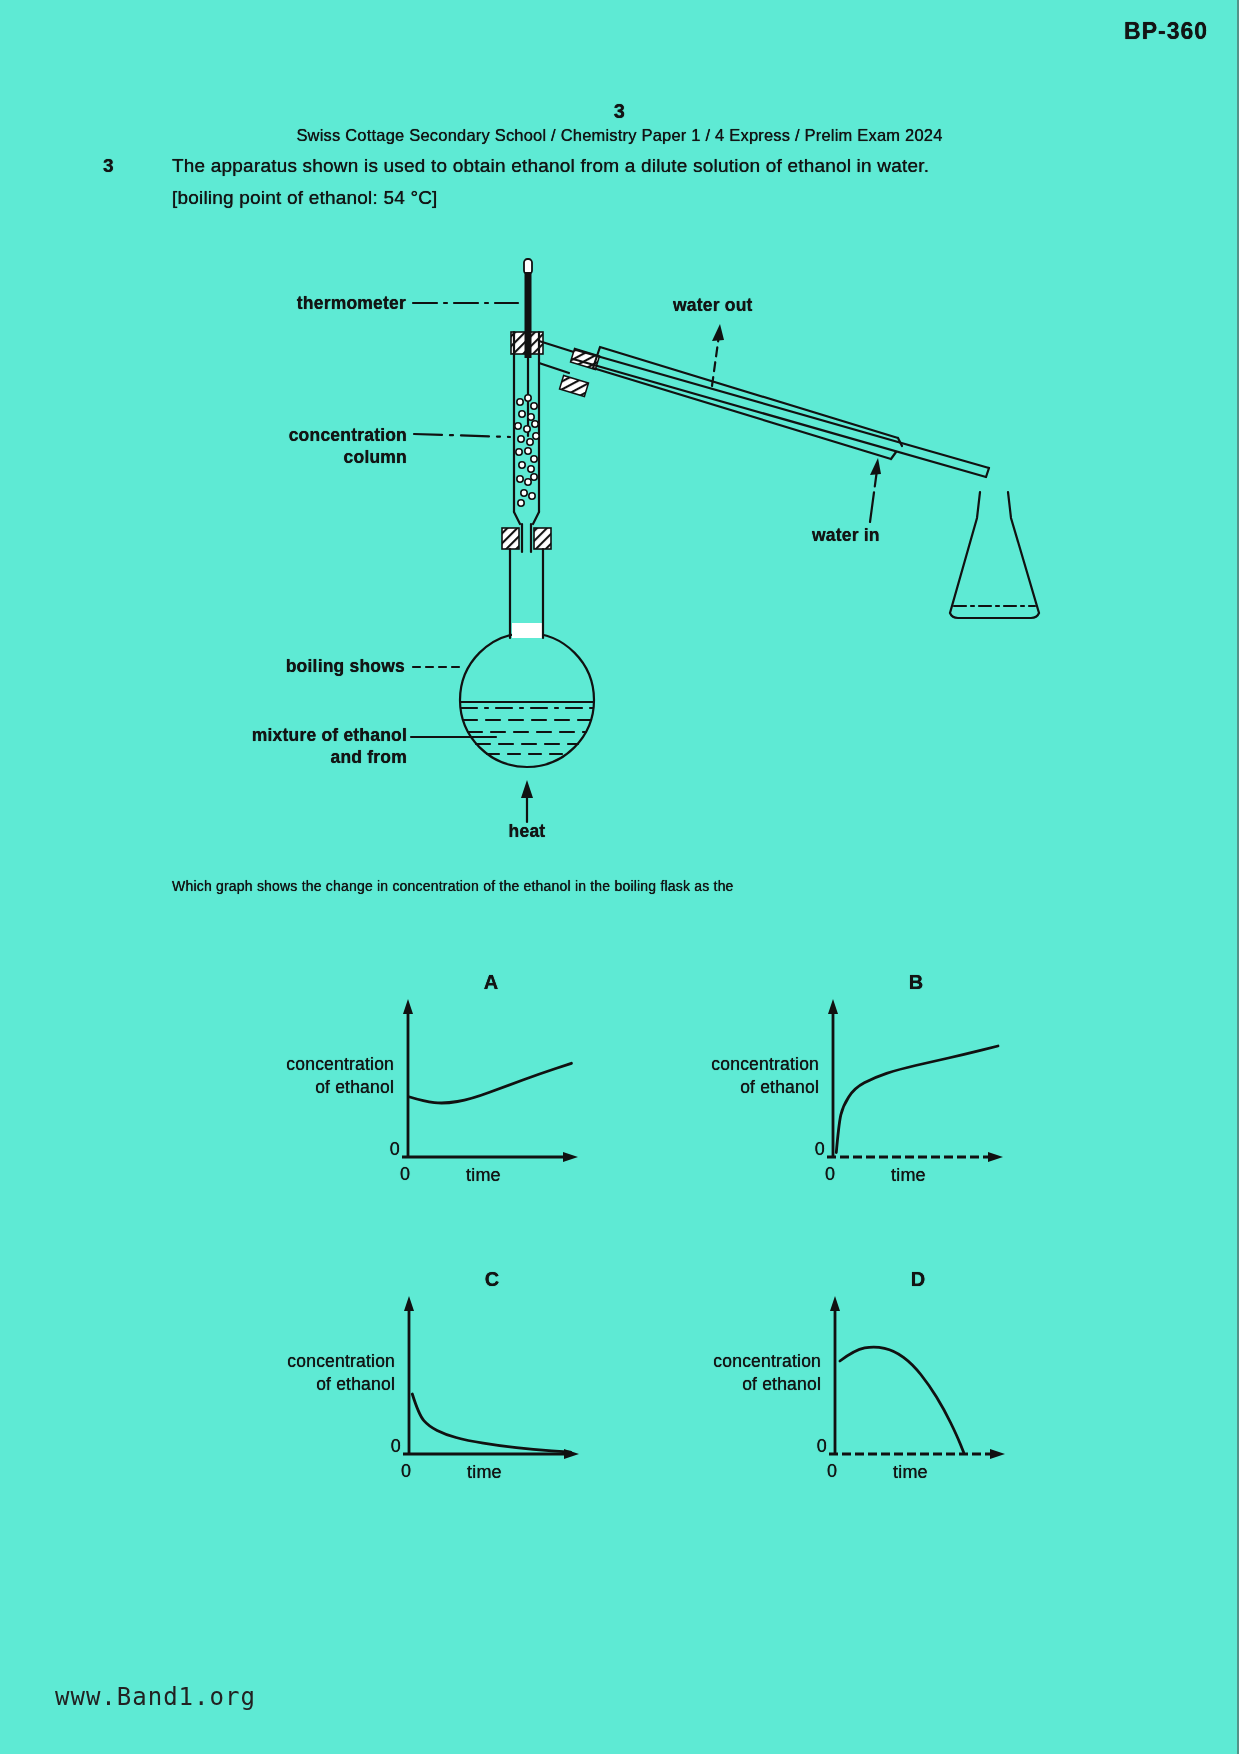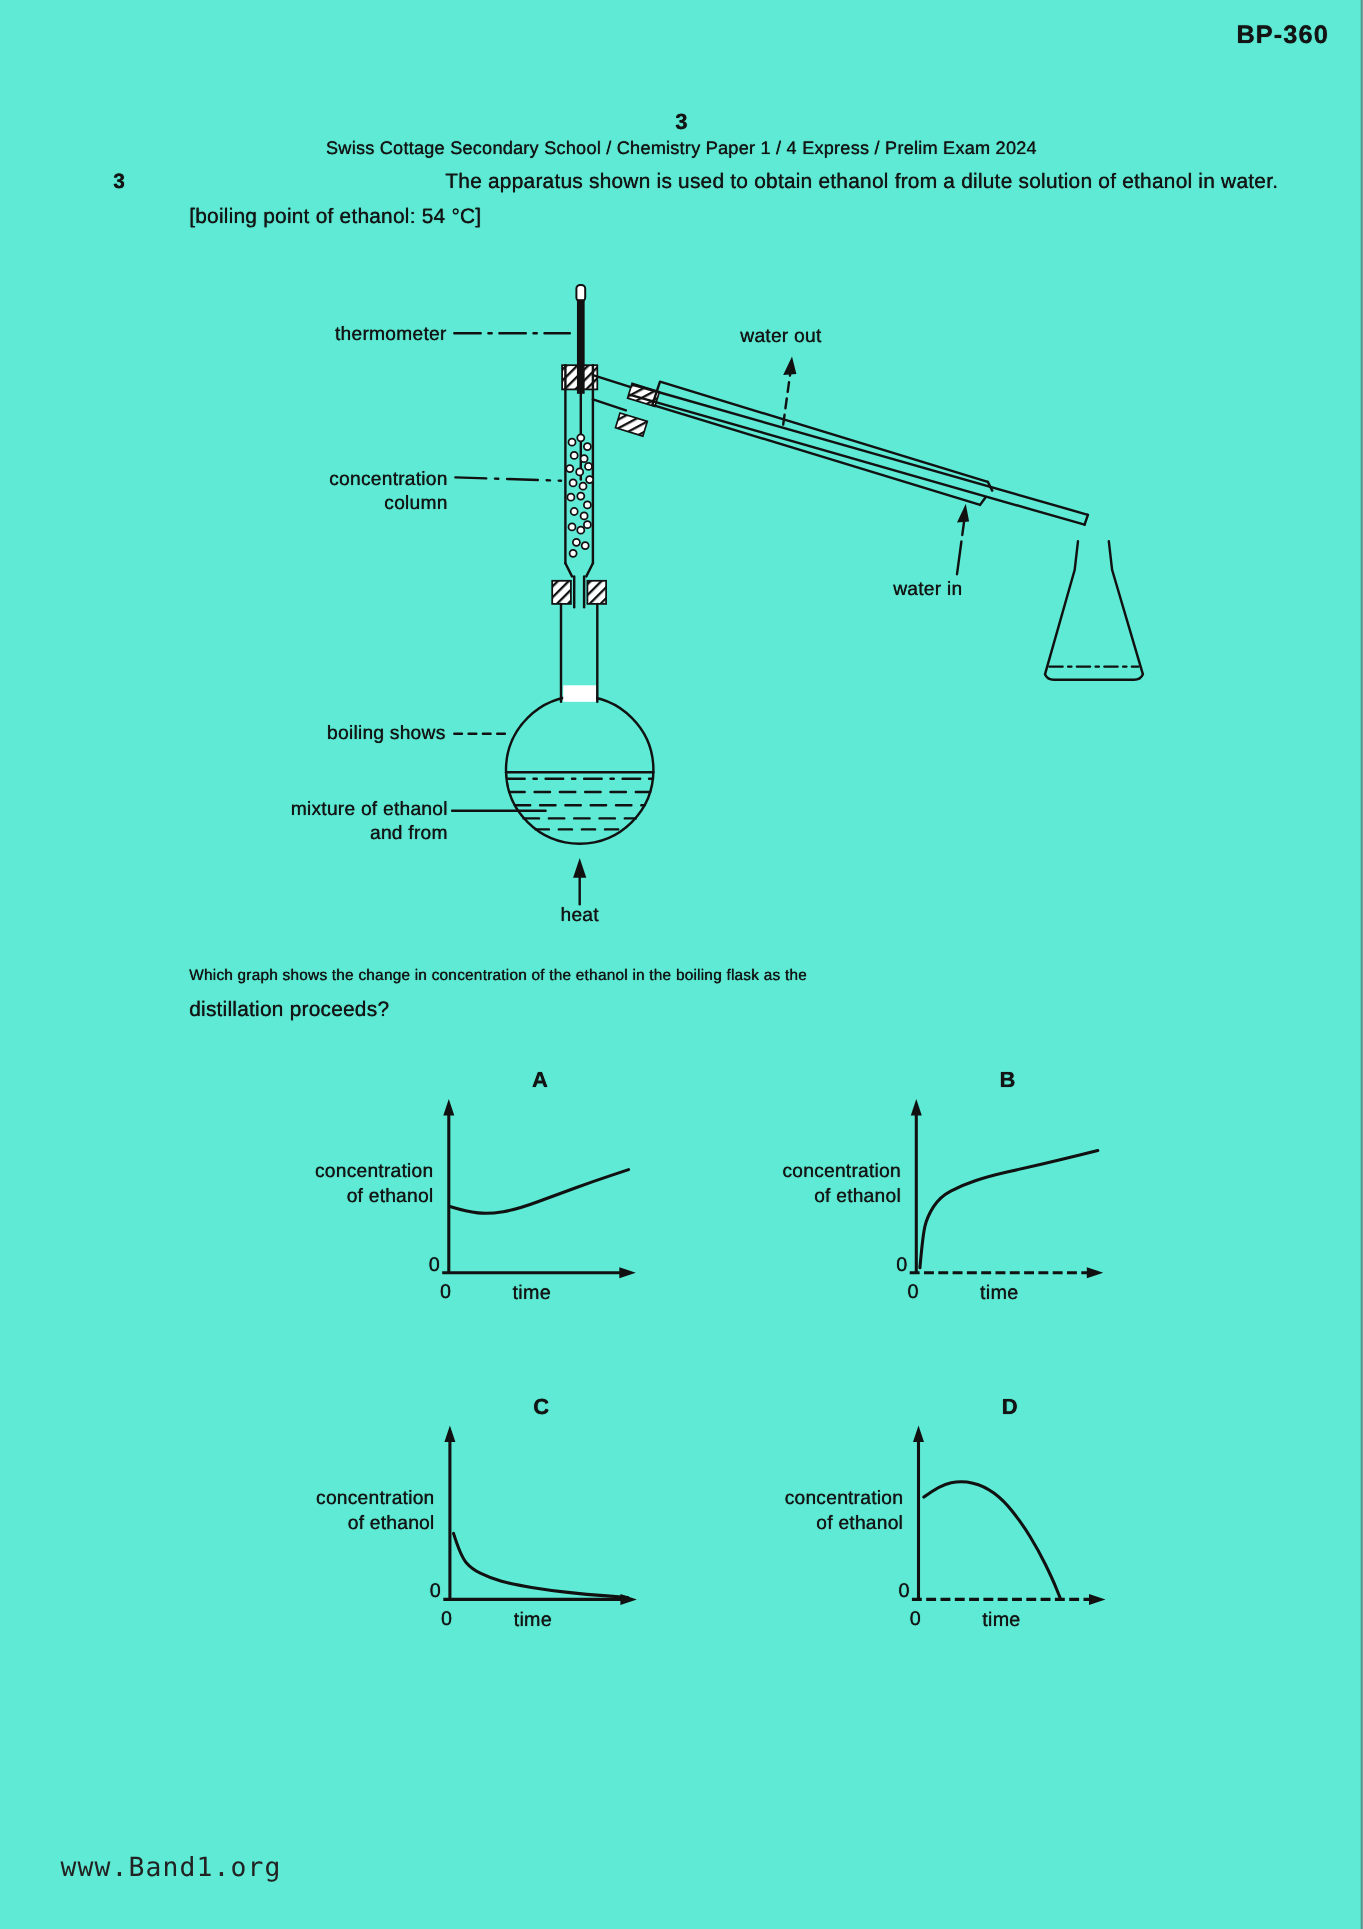--- a/index.html
+++ b/index.html
@@ -6,25 +6,25 @@
   .page{
     position:relative;width:1239px;height:1754px;background:#5eead4;overflow:hidden;
     font-family:"Liberation Sans",sans-serif;color:#141414;
   }
   .txt{text-shadow:0 0 0.7px #000;letter-spacing:0.2px;}
   .abs{position:absolute;}
   .doc-code{top:18px;left:1080px;width:128px;text-align:right;font-size:23px;font-weight:700;letter-spacing:1px;}
   .page-num{top:100px;left:0;width:1239px;text-align:center;font-size:20px;font-weight:700;}
   .header-line{top:126px;left:0;width:1239px;text-align:center;font-size:16.5px;}
   .q-num{top:155px;left:103px;font-size:19px;font-weight:700;}
-  .q-text{top:155px;left:172px;width:990px;font-size:19px;text-align:right;}
+  .q-text{top:155px;left:172px;width:990px;font-size:19px;}
   .q-note{top:187px;left:172px;width:600px;font-size:19px;}
   .prompt1{top:878px;left:172px;width:990px;font-size:14px;}
   .prompt2{top:908px;left:172px;width:500px;font-size:19px;}
-  .app-label{font-size:17.5px;line-height:22px;}
+  .app-label{font-size:17.5px;line-height:22px;font-weight:bold;}
   .ra{text-align:right;}
   .footer-url{top:1683px;left:55px;font-size:24px;font-family:"DejaVu Sans Mono",monospace;color:#222;letter-spacing:1px;}
   .scan-edge{top:0;right:0;width:2px;height:1754px;background:#4a4a4a;opacity:.55;}
   
   .graph{position:absolute;width:360px;height:235px;}
   .graph .letter{position:absolute;left:240px;top:6px;width:42px;text-align:center;font-size:20px;font-weight:700;}
   .graph .ylab{position:absolute;left:0;top:88px;width:164px;text-align:right;font-size:17.5px;line-height:23px;}
   .graph .zero-l{position:absolute;left:130px;top:174px;width:40px;text-align:right;font-size:18px;}
   .graph .zero-b{position:absolute;left:170px;top:199px;width:20px;font-size:18px;}
   .graph .xlab{position:absolute;left:236px;top:200px;width:70px;font-size:18px;}
@@ -164,21 +164,20 @@
     <div class="abs txt app-label" style="left:612px;top:284px;">water in</div>
     <div class="abs txt app-label ra" style="left:38px;top:415px;width:167px;">boiling shows</div>
     <div class="abs txt app-label ra" style="left:5px;top:484px;width:202px;">
       <div>mixture of ethanol</div>
       <div>and from</div>
     </div>
     <div class="abs txt app-label" style="left:287px;top:580px;width:80px;text-align:center;">heat</div>
   </div>
 
   <div class="abs txt prompt1">Which graph shows the change in concentration of the ethanol in the boiling flask as the</div>
-  <div class="abs txt prompt2">distillation proceeds?</div>
 
   <div class="graph" style="left:230px;top:965px;">
     <svg width="360" height="235" viewBox="0 0 360 235">
       <line class="axis" x1="178" y1="192" x2="178" y2="46"></line>
       <polygon points="178,34 173,49 183,49" fill="#111"></polygon>
       <line class="axis" x1="172" y1="192" x2="336" y2="192"></line>
       <polygon points="348,192 333,187 333,197" fill="#111"></polygon>
       <path class="curve" d="M179.7,132.0 Q194.5,136.5 204.4,137.6 Q214.3,138.8 227.5,136.5 Q240.7,134.3 258.9,127.5 Q277.0,120.8 293.5,114.8 Q310.0,108.7 325.7,103.5 L341.4,98.3"></path>
     </svg>
     <div class="txt letter">A</div>

